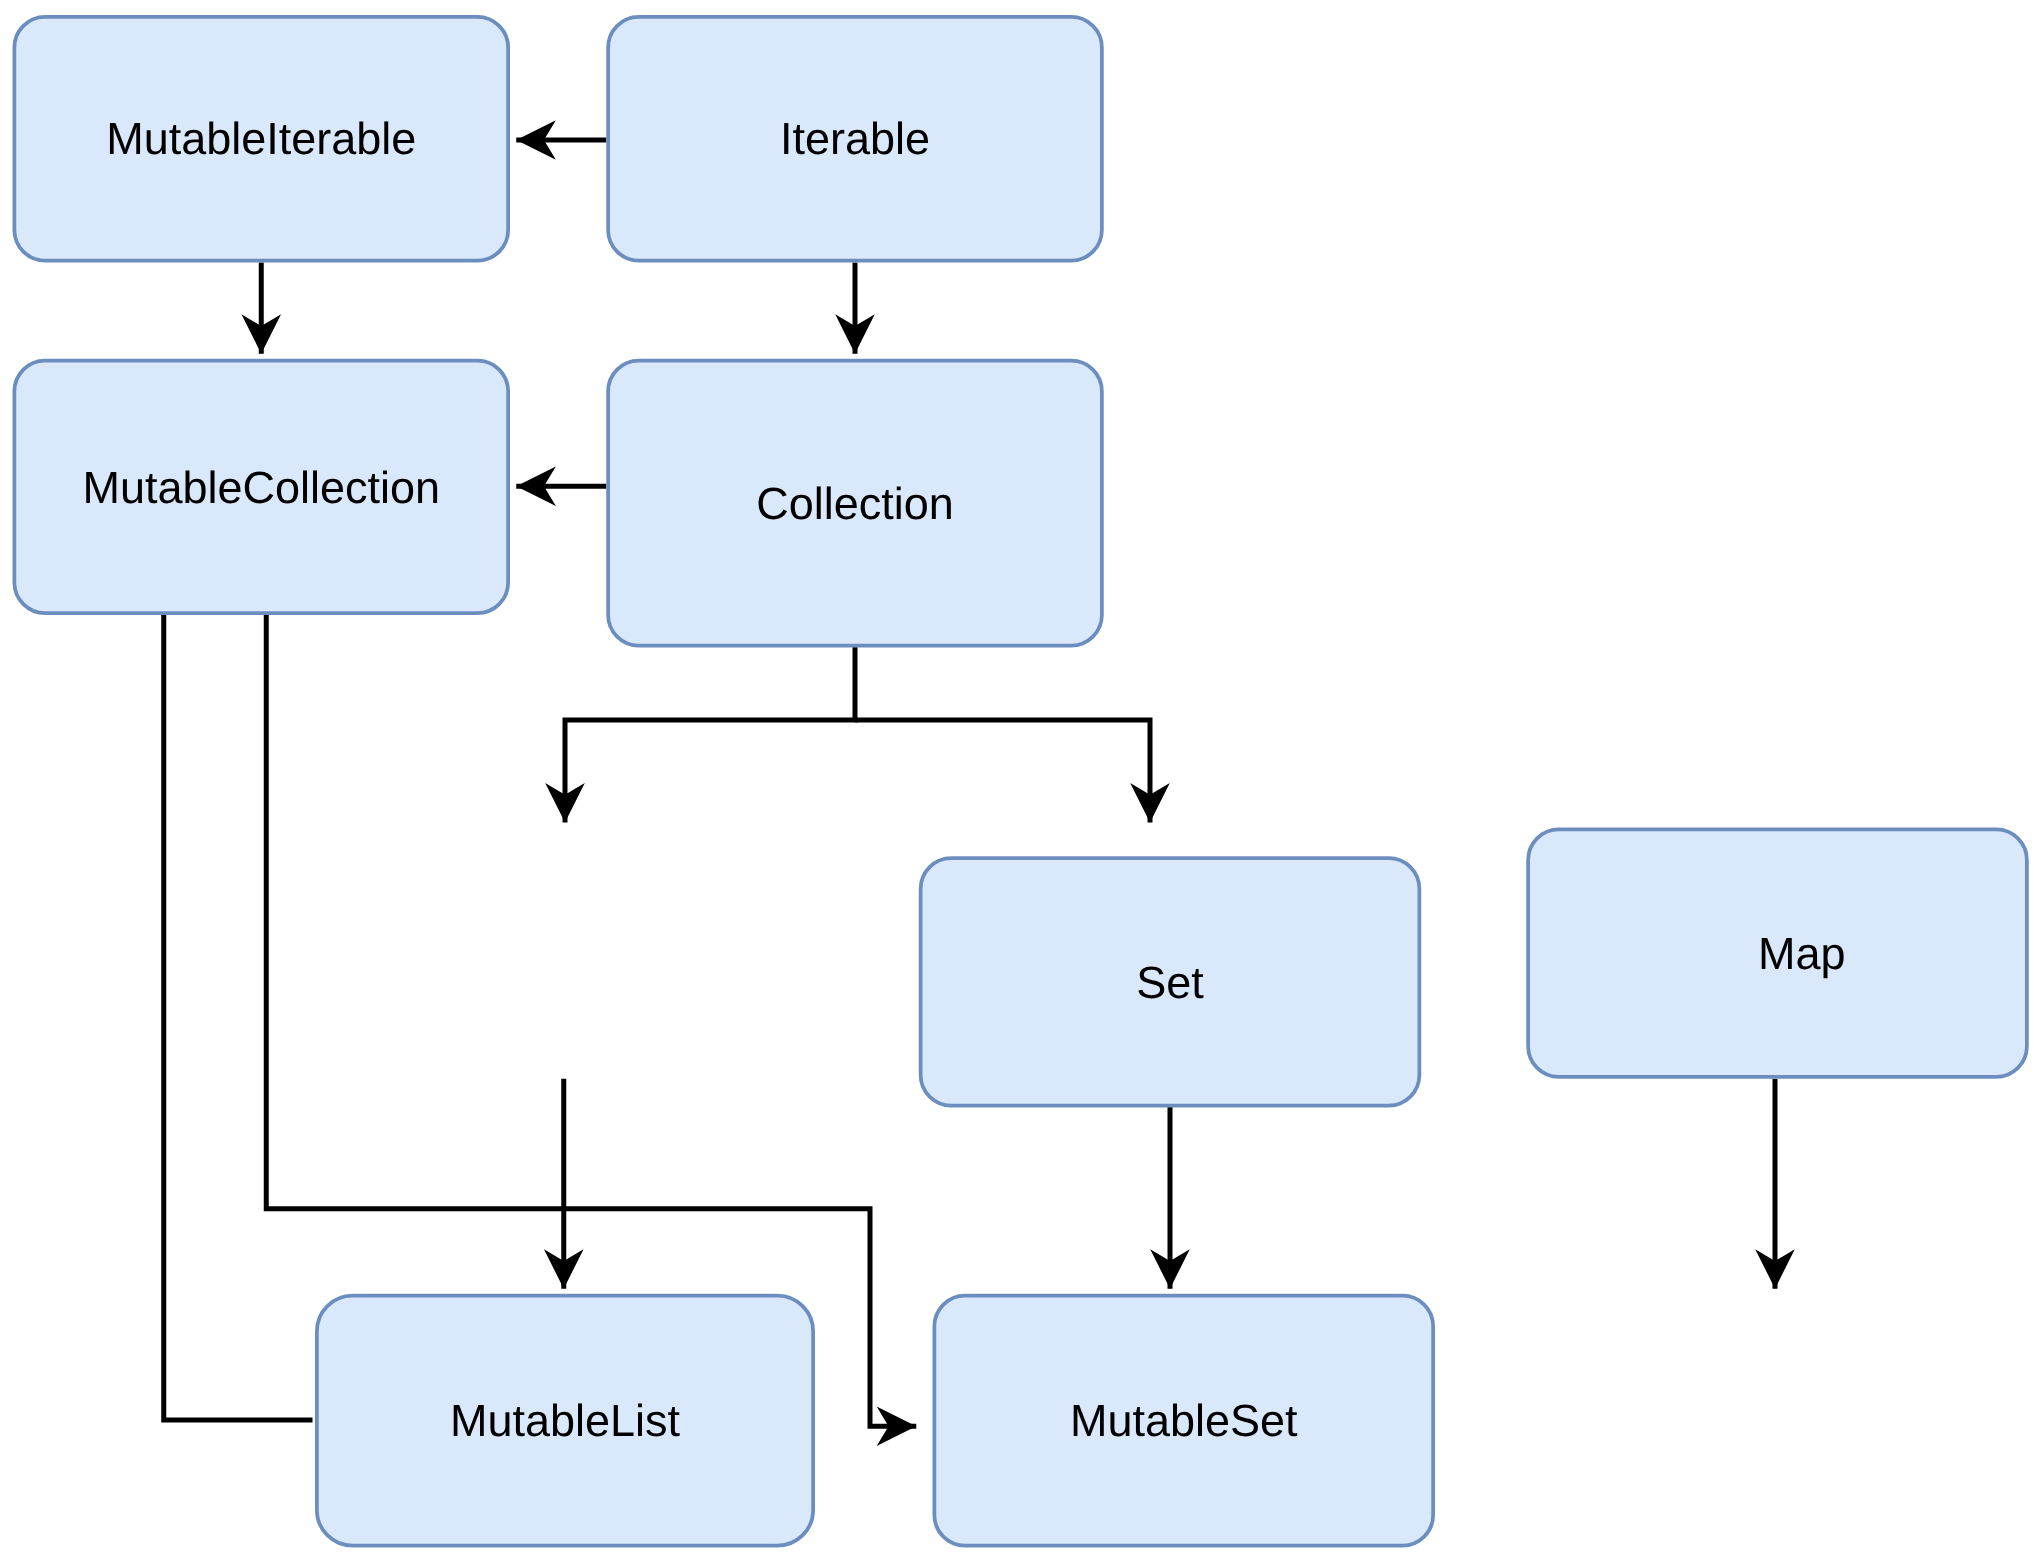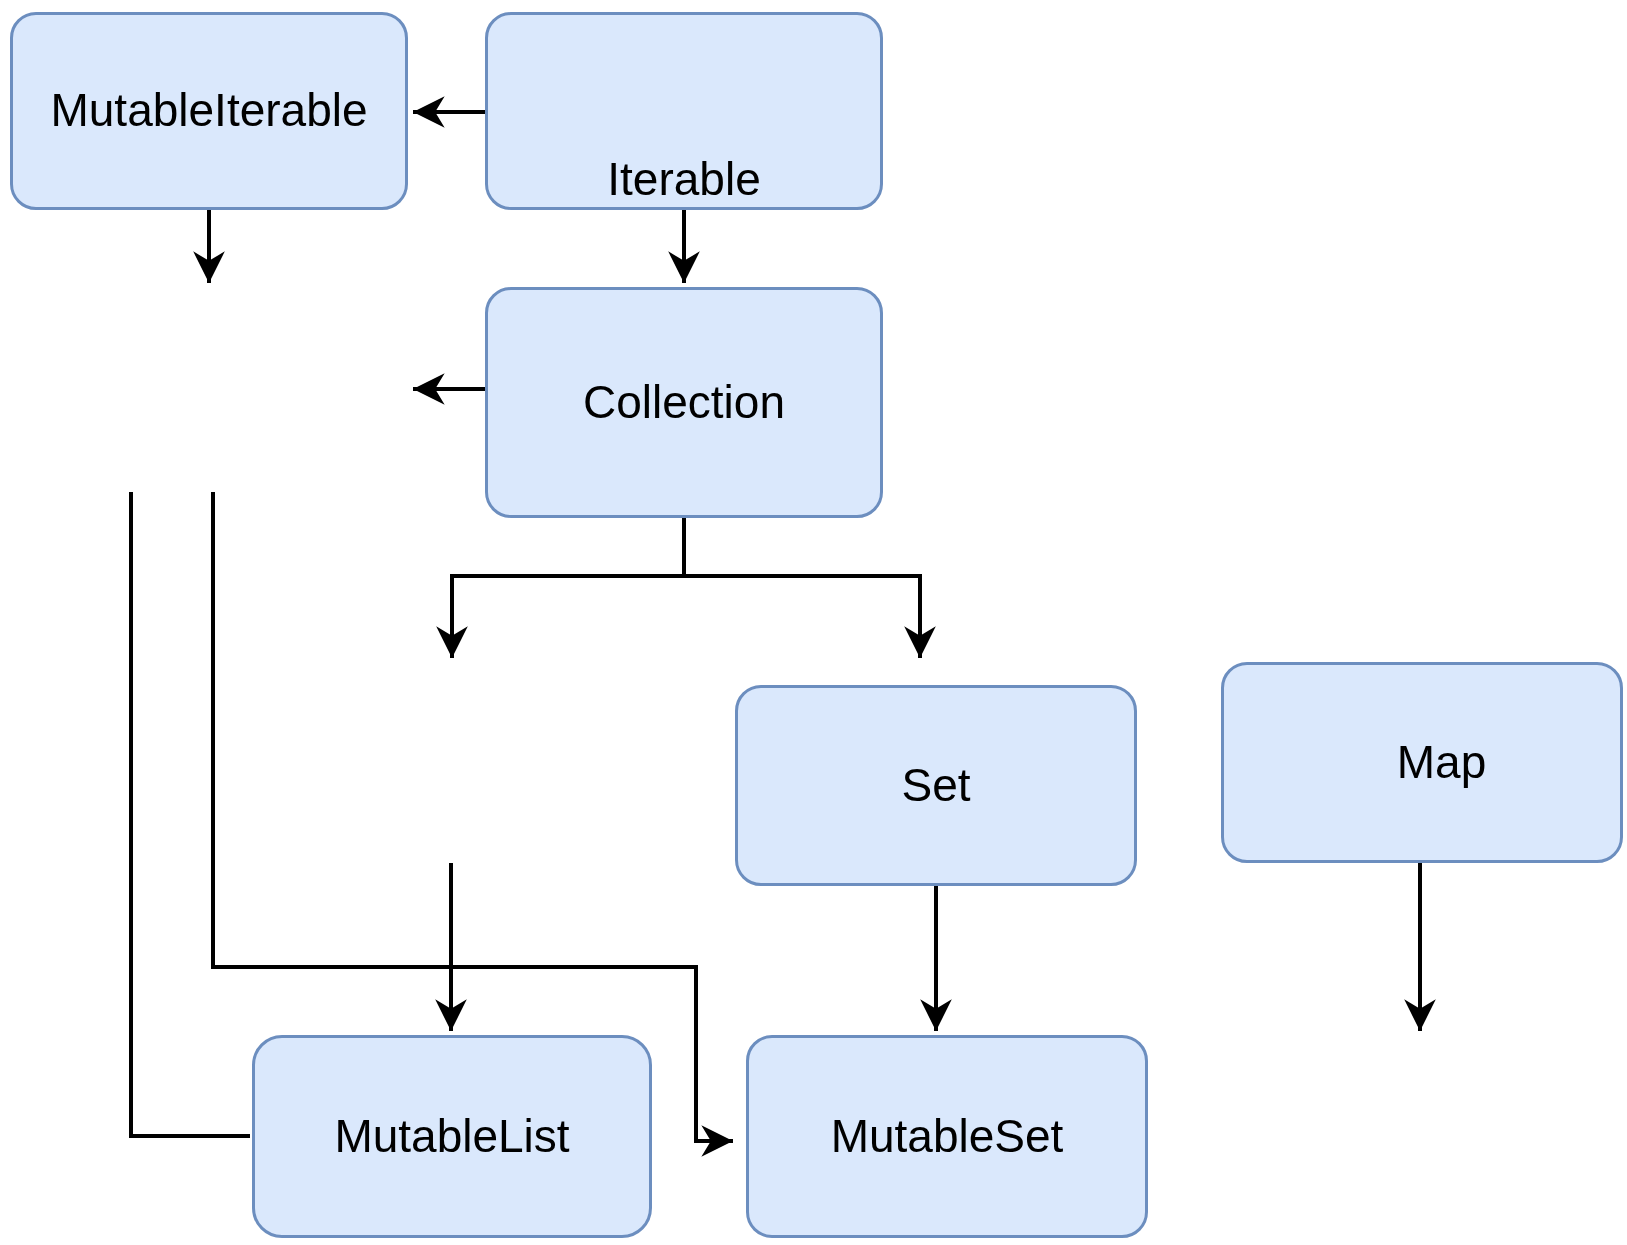--- a/index.html
+++ b/index.html
@@ -40,21 +40,21 @@
     position: absolute;
     box-sizing: border-box;
     background: var(--node-fill, #dae8fc);
     border: 3px solid var(--node-border, #6c8ebf);
     border-radius: 26px;
     display: flex;
     align-items: center;
     justify-content: center;
   }
   .node-label {
-    font-size: 46px;
+    font-size: 36px;
     line-height: 1.2;
     color: var(--text, #000000);
     white-space: nowrap;
   }
 </style>
 </head>
 <body>
 
 <div id="canvas">
   <svg id="edge-layer" viewBox="0 0 1627 1245" xmlns="http://www.w3.org/2000/svg">
@@ -74,22 +74,25 @@
         <path class="edge" d="M 936 863 L 936 1031" marker-end="url(#arrowhead)"></path>
         <path class="edge" d="M 1420 863 L 1420 1031" marker-end="url(#arrowhead)"></path>
         <path class="edge" d="M 131 492 L 131 1136 L 250 1136"></path>
         <path class="edge" d="M 213 492 L 213 967 L 696 967 L 696 1141 L 733 1141" marker-end="url(#arrowhead)"></path>
       </g>
   </svg>
   <div id="node-layer">
       <div class="node" style="left: 10px; top: 12px; width: 398px; height: 198px;">
         <span class="node-label">MutableIterable</span>
       </div>
-      <div class="node" style="left: 485px; top: 12px; width: 398px; height: 198px; align-items: flex-end;">
+      <div class="node" style="left: 485px; top: 12px; width: 398px; height: 198px;">
         <span class="node-label">Iterable</span>
+      </div>
+      <div class="node" style="left: 10px; top: 287px; width: 398px; height: 205px;">
+        <span class="node-label">MutableCollection</span>
       </div>
       <div class="node" style="left: 485px; top: 287px; width: 398px; height: 231px;">
         <span class="node-label">Collection</span>
       </div>
       <div class="node" style="left: 735px; top: 662px; width: 402px; height: 201px; margin-top: 23px;">
         <span class="node-label">Set</span>
       </div>
       <div class="node" style="left: 1221px; top: 662px; width: 402px; height: 201px; padding-left: 39px;">
         <span class="node-label">Map</span>
       </div>

